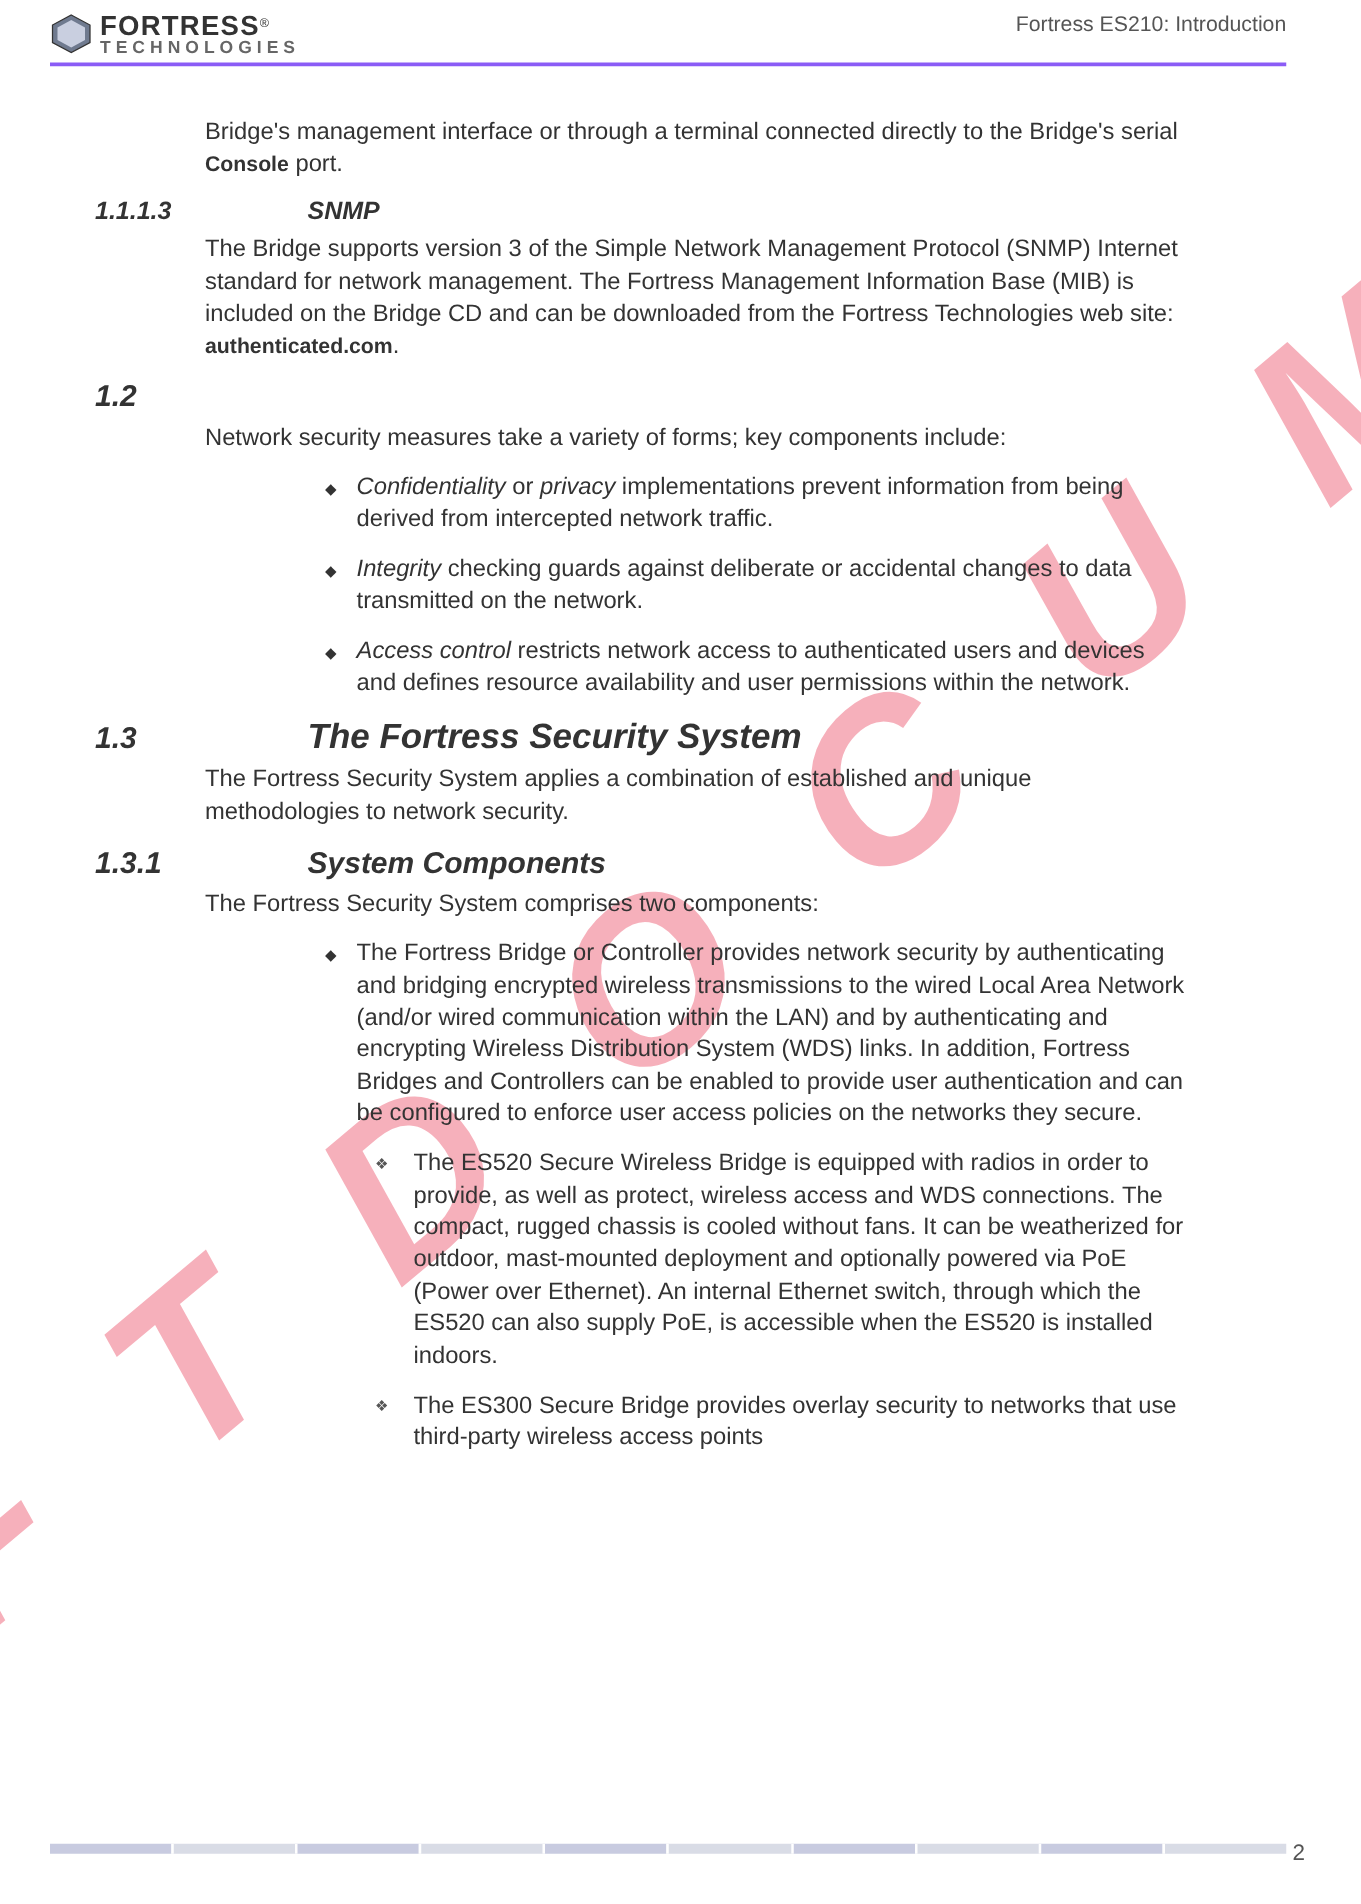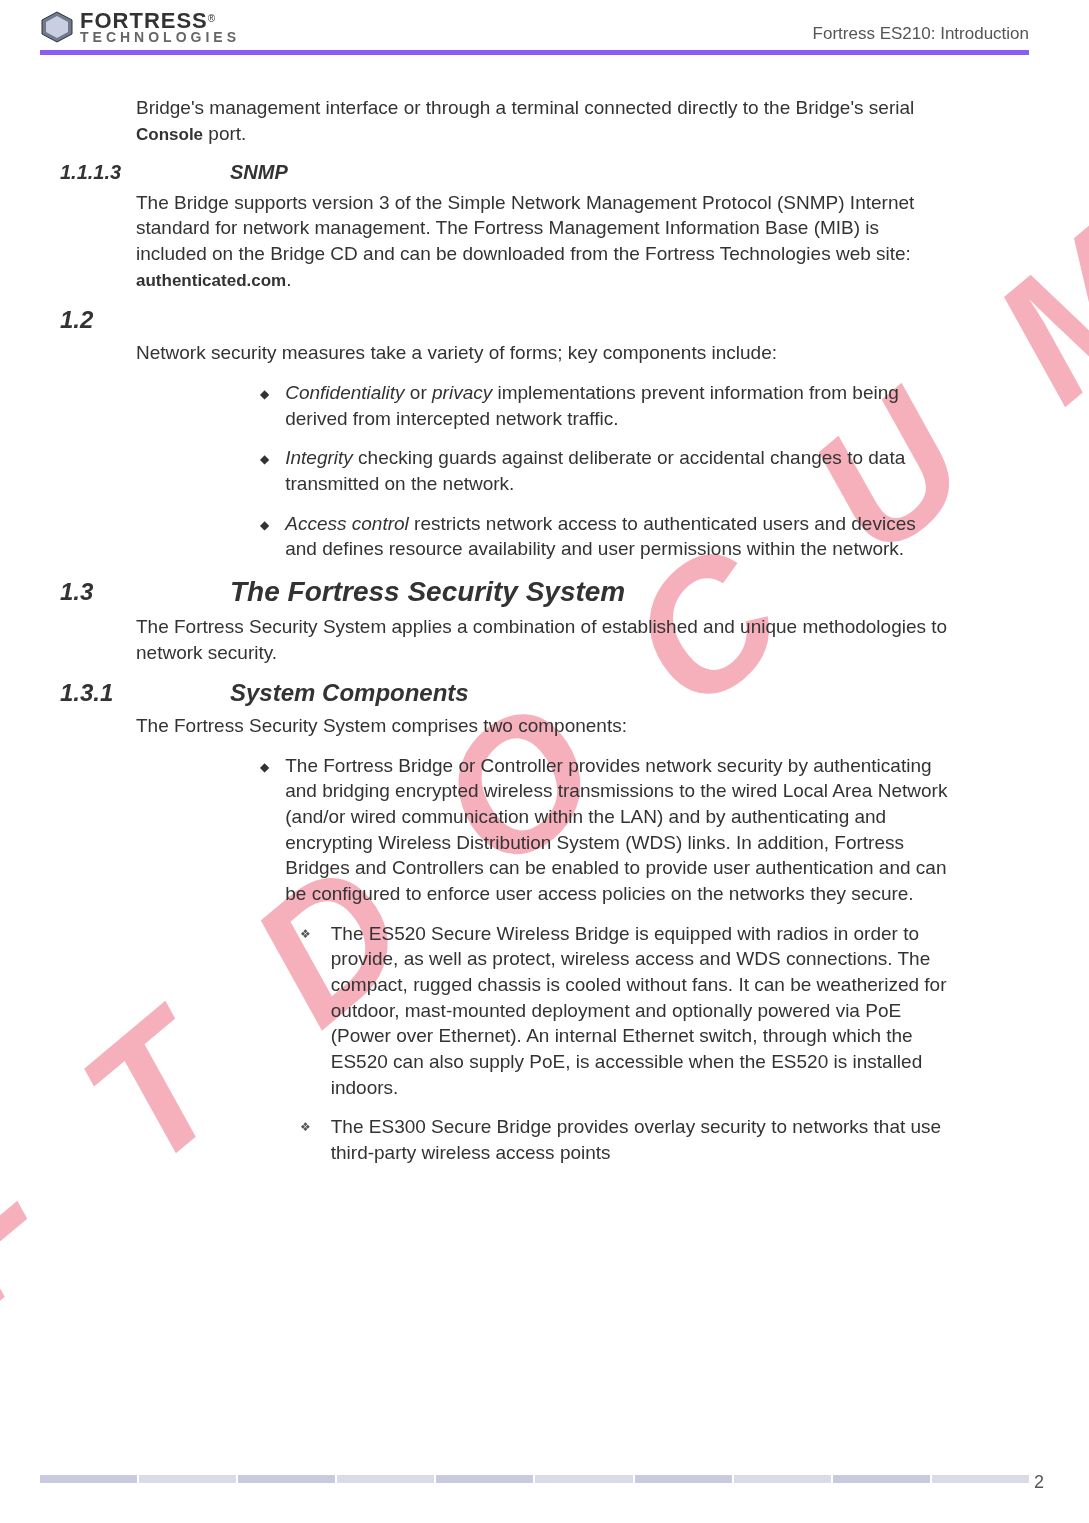--- a/index.html
+++ b/index.html
@@ -22,23 +22,23 @@
     font-style: italic;
     color: rgba(230, 30, 60, 0.35);
     letter-spacing: 30px;
     white-space: nowrap;
     z-index: 0;
     user-select: none;
   }
   .page { position: relative; z-index: 1; padding: 0 60px 0 40px; }
   .header {
     display: flex;
-    align-items: flex-end;
+    align-items: flex-start;
     justify-content: space-between;
-    border-bottom: 5px solid #8b5cf6;
+    border-bottom: 3px solid #8b5cf6;
     padding: 10px 0 6px 0;
     margin-bottom: 40px;
     gap: 28px;
   }
   .logo { display: flex; align-items: center; gap: 6px; }
   .logo-text-wrap { display: flex; flex-direction: column; line-height: 0.9; }
   .logo-main {
     font-family: Arial, sans-serif;
     font-weight: 900;
     font-size: 22px;
@@ -54,30 +54,31 @@
   }
   .header-title {
     font-size: 17px;
     color: #555;
   }
   .content { padding-left: 20px; }
   .body-text {
     font-size: 19px;
     line-height: 1.35;
     color: #333;
-    margin-left: 76px;
+    margin-left: 104px;
     margin-right: 80px;
     margin-bottom: 14px;
   }
   .section-row {
     display: flex;
-    align-items: center;
+    align-items: flex-end;
     gap: 30px;
     margin-top: 10px;
     margin-bottom: 6px;
+    margin-left: 16px;
   }
   .sec-num {
     width: 140px;
     flex-shrink: 0;
     font-family: Verdana, Arial, sans-serif;
     font-weight: 900;
     font-style: italic;
     color: #333;
   }
   .sn-small { font-size: 20px; }

